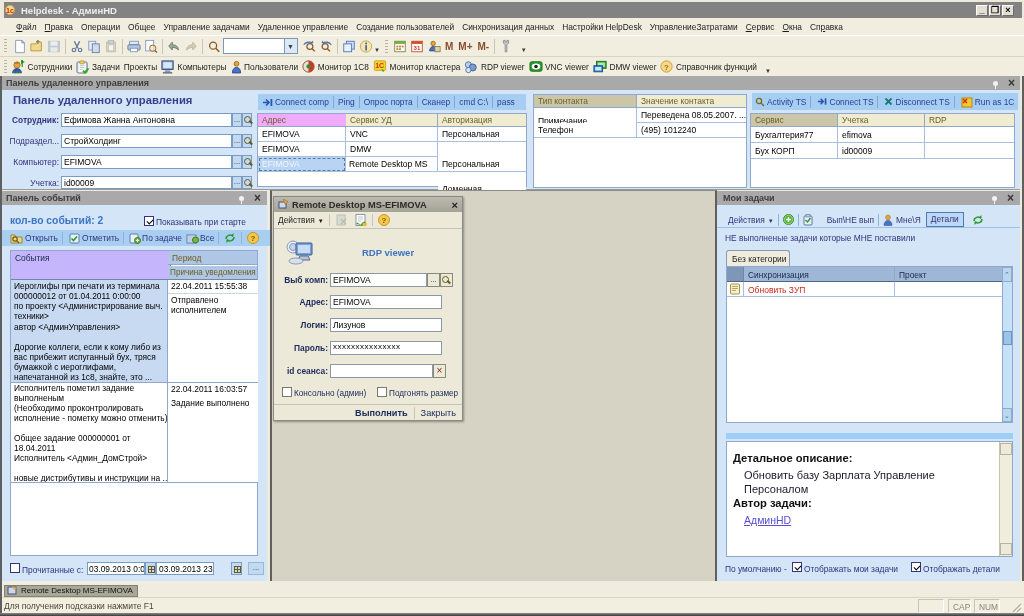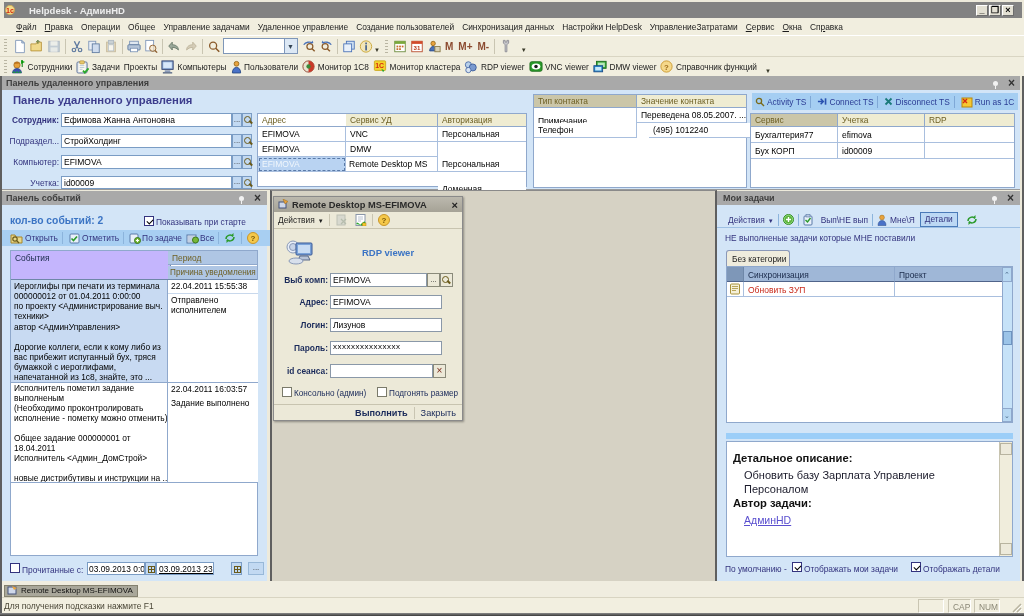--- a/index.html
+++ b/index.html
@@ -3,21 +3,21 @@
 <meta charset="utf-8">
 <style>
 * { margin:0; padding:0; box-sizing:border-box; }
 html,body { width:1024px; height:616px; overflow:hidden; }
 body { font-family:"Liberation Sans", sans-serif; font-size:11px; background:#EDEADB; position:relative; }
 .abs { position:absolute; }
 u { text-decoration:underline; }
 
 
 #titlebar { left:0; top:0; width:1024px; height:18px; background:#828282; border-top:2px solid #EDEADB; border-left:4px solid #EDEADB; border-right:2px solid #EDEADB; display:flex; align-items:center; padding-left:1px; }
-#titlebar .ttl { color:#EDEDED; font-weight:bold; font-size:9.5px; margin-left:14px; }
+#titlebar .ttl { color:#EDEDED; font-weight:bold; font-size:9.5px; margin-left:6px; }
 .winbtn { width:12px; height:11px; background:#E3E0D3; border:1px solid; border-color:#fff #6d6d6d #6d6d6d #fff; font-size:9px; line-height:8px; text-align:center; color:#000; margin-left:1px; font-weight:bold; }
 
 #menubar { left:0; top:18px; width:1024px; height:17px; background:#F1EEDF; color:#1c1c1c; display:flex; align-items:center; padding-left:12px; white-space:nowrap; font-size:8.4px; }
 #menubar span { padding:0 4px; }
 
 #toolbar1 { left:0; top:35px; width:1024px; height:21px; background:#F1EEDF; border-top:1px solid #fff; display:flex; align-items:center; }
 #toolbar2 { left:0; top:56px; width:1024px; height:20px; background:#F1EEDF; border-top:1px solid #d9d5c3; display:flex; align-items:center; color:#1c1c1c; font-size:8.3px; }
 .tsep { width:1px; height:15px; background:#c9c5b2; margin:0 2.5px; }
 .grip { width:7px; height:16px; margin-left:2px; background:repeating-linear-gradient(#b9b5a2 0 1px, transparent 1px 3px); background-size:3px 100%; background-repeat:no-repeat; background-position:2px 1px; }
 .ticon { width:14px; height:15px; margin:0 1.5px; flex:none; }
@@ -320,42 +320,59 @@
   <div class="fbtn mag" style="left:242px;top:44px;width:10px;height:14px;"></div>
   <div class="formlbl" style="left:0;top:67px;width:59px;">Компьютер:</div>
   <div class="finput" style="left:61px;top:65px;width:171px;height:14px;">EFIMOVA</div>
   <div class="fbtn" style="left:232px;top:65px;width:10px;height:14px;line-height:11px;">...</div>
   <div class="fbtn mag" style="left:242px;top:65px;width:10px;height:14px;"></div>
   <div class="formlbl" style="left:0;top:88px;width:59px;">Учетка:</div>
   <div class="finput" style="left:61px;top:86px;width:171px;height:13px;">id00009</div>
   <div class="fbtn" style="left:232px;top:86px;width:10px;height:13px;line-height:10px;">...</div>
   <div class="fbtn mag" style="left:242px;top:86px;width:10px;height:13px;"></div>
 
+  <div class="bluebar" style="left:258px;top:4px;width:268px;height:16px;font-size:8.4px;">
+    <svg width="11" height="9" viewBox="0 0 11 9" style="margin:0 2px 0 4px;">
+        <path d="M1 4.5h5M4 1.5l3 3-3 3" stroke="#2a52b0" stroke-width="1.6" fill="none"></path>
+        <rect x="8.5" y="1" width="1.8" height="7" fill="#2a52b0"></rect>
+      </svg>
+    <span>Connect comp</span>
+      <span class="bsep"></span>
+      <span>Ping</span>
+      <span class="bsep"></span>
+      <span>Опрос порта</span>
+      <span class="bsep"></span>
+      <span>Сканер</span>
+      <span class="bsep"></span>
+      <span>cmd C:\</span>
+      <span class="bsep"></span>
+      <span>pass</span>
+  </div>
 
   <div class="grid" style="left:257px;top:23px;width:270px;height:74px;"></div>
-  <div class="gridhdr" style="left:258px;top:24px;width:96px;height:13px;background:#ffffff;">Адрес</div>
+  <div class="gridhdr" style="left:258px;top:24px;width:96px;height:13px;background:#f0abfc;">Адрес</div>
   <div class="gridhdr" style="left:346px;top:24px;width:92px;height:13px;">Сервис УД</div>
   <div class="gridhdr" style="left:438px;top:24px;width:88px;height:13px;border-right:none;">Авторизация</div>
   <div class="gridcell" style="left:258px;top:37px;width:88px;height:15px;">EFIMOVA</div>
   <div class="gridcell" style="left:346px;top:37px;width:92px;height:15px;">VNC</div>
   <div class="gridcell" style="left:438px;top:37px;width:88px;height:15px;border-right:none;">Персональная</div>
   <div class="gridcell" style="left:258px;top:52px;width:88px;height:15px;">EFIMOVA</div>
   <div class="gridcell" style="left:346px;top:52px;width:92px;height:15px;">DMW</div>
   <div class="gridcell" style="left:438px;top:52px;width:88px;height:15px;border-right:none;margin-top:40px;">Доменная</div>
   <div class="gridcell" style="left:258px;top:67px;width:88px;height:15px;background:#B9D3F2;color:#F0F6FC;outline:1px dashed #5a7aa8;outline-offset:-2px;">EFIMOVA</div>
   <div class="gridcell" style="left:346px;top:67px;width:92px;height:15px;padding-left:3px;">Remote Desktop MS</div>
   <div class="gridcell" style="left:438px;top:67px;width:88px;height:15px;border-right:none;">Персональная</div>
 
   <div class="grid" style="left:533px;top:4px;width:214px;height:94px;"></div>
   <div class="gridhdr" style="left:534px;top:5px;width:103px;height:13px;background:#CBC6A8;">Тип контакта</div>
   <div class="gridhdr" style="left:637px;top:5px;width:109px;height:13px;border-right:none;">Значение контакта</div>
   <div class="gridcell" style="left:534px;top:18px;width:103px;height:27px;">Примечание</div>
   <div class="gridcell" style="left:637px;top:18px;width:109px;height:15px;border-right:none;">Переведена 08.05.2007. ...</div>
   <div class="gridcell" style="left:534px;top:33px;width:103px;height:15px;">Телефон</div>
-  <div class="gridcell" style="left:637px;top:33px;width:109px;height:15px;border-right:none;margin-left:12px;">(495) 1012240</div>
+  <div class="gridcell" style="left:637px;top:33px;width:109px;height:15px;border-right:none;">(495) 1012240</div>
 
   <div class="bluebar" style="left:752px;top:3px;width:266px;height:17px;font-size:8.4px;">
     <svg width="10" height="10" viewBox="0 0 10 10" style="margin:0 2px 0 3px;">
         <circle cx="4" cy="4" r="2.6" fill="none" stroke="#7a6a1a" stroke-width="1.3"></circle>
         <path d="M6 6l3 3" stroke="#7a6a1a" stroke-width="1.4"></path>
       </svg>
     <span>Activity TS</span>
       <span class="bsep"></span>
     <svg width="10" height="9" viewBox="0 0 11 9" style="margin:0 2px;">
         <path d="M1 4.5h5M4 1.5l3 3-3 3" stroke="#2a52b0" stroke-width="1.6" fill="none"></path>
@@ -443,21 +460,21 @@
 
   <div class="abs evtext" style="left:11px;top:192px;width:157px;height:100px;border-right:1px solid #8FA8CC;border-bottom:1px solid #8FA8CC;line-height:10px;padding-top:0;">Исполнитель пометил задание<br>выполненым<br>(Необходимо проконтролировать<br>исполнение - пометку можно отменить)<br><br>Общее задание 000000001 от<br>18.04.2011<br>Исполнитель &lt;Админ_ДомСтрой&gt;<br><br>новые дистрибутивы и инструкции на ...</div>
   <div class="abs evtext" style="left:168px;top:192px;width:90px;height:14px;">22.04.2011 16:03:57</div>
   <div class="abs evtext" style="left:168px;top:206px;width:90px;height:86px;border-bottom:1px solid #8FA8CC;">Задание выполнено</div>
 
   <div class="cbx" style="left:10px;top:372px;background:#fff;"></div>
   <div class="abs" style="left:22px;top:374px;color:#33337E;font-size:8.4px;">Прочитанные с:</div>
   <div class="finput" style="left:87px;top:371px;width:58px;height:13px;font-size:8.4px;padding:1px 1px;">03.09.2013  0:0</div>
   <div class="fbtn cal" style="left:145px;top:371px;width:11px;height:13px;"></div>
   <div class="abs" style="left:160px;top:373px;color:#33337E;font-size:10px;">по:</div>
-  <div class="finput" style="left:156px;top:371px;width:58px;height:13px;font-size:8.4px;padding:1px 2px;text-decoration:underline;">03.09.2013 23:</div>
+  <div class="finput" style="left:156px;top:371px;width:58px;height:13px;font-size:8.4px;padding:1px 2px;">03.09.2013 23:</div>
   <div class="fbtn cal" style="left:231px;top:371px;width:11px;height:13px;"></div>
   <div class="fbtn" style="left:248px;top:371px;width:16px;height:13px;line-height:10px;border-color:#98b8d8;">...</div>
 </div>
 
 <div class="abs" id="workspace"></div>
 
 <div class="abs" id="rdp">
   <div style="height:15px;background:linear-gradient(#bcb9ae,#a5a296);display:flex;align-items:center;padding:0 4px;">
     <svg width="11" height="11" viewBox="0 0 11 11">
         <rect x="1" y="3" width="7" height="6" fill="#cfd8ea" stroke="#44537a"></rect>
@@ -530,21 +547,21 @@
         <circle cx="6.5" cy="6.5" r="6" fill="#5ab43a" stroke="#2a8a1a"></circle>
         <circle cx="6.5" cy="6.5" r="5" fill="none" stroke="#9ad88a"></circle>
         <path d="M3.5 6.5h6M6.5 3.5v6" stroke="#fff" stroke-width="1.6"></path>
       </svg>
     <span class="bsep2" style="margin:0 4px;"></span>
     <svg width="12" height="12" viewBox="0 0 12 12">
         <rect x="1" y="2" width="8" height="9" rx="1" fill="#E8F0FA" stroke="#5a7aa8"></rect>
         <path d="M2.5 6l2 2 3-4" stroke="#2a9a2a" stroke-width="1.4" fill="none"></path>
         <rect x="3" y="0.5" width="4" height="2.5" fill="#b8c8e0" stroke="#5a7aa8" stroke-width=".6"></rect>
       </svg>
-    <span style="margin-left:6px;text-align:right;">Вып\НЕ вып</span>
+    <span style="margin-left:12px;text-align:right;">Вып\НЕ вып</span>
     <span class="bsep2" style="margin:0 4px;"></span>
     <svg width="10" height="12" viewBox="0 0 10 12">
         <circle cx="5" cy="3.5" r="2.4" fill="#E8A33D" stroke="#9a6a1a" stroke-width=".5"></circle>
         <path d="M1 11.5c0-3.5 1.8-5 4-5s4 1.5 4 5z" fill="#4a72c8" stroke="#2a4a88" stroke-width=".5"></path>
       </svg>
     <span style="margin-left:3px;">Мне\Я</span>
     <span style="margin-left:5px;border:1px solid #4a7ab8;background:#BCD8F4;padding:1px 4px 2px;color:#33337E;">Детали</span>
     <svg width="12" height="12" viewBox="0 0 12 12" style="margin-left:8px;">
         <path d="M2 7a4 4 0 0 1 7-2.5M10 5a4 4 0 0 1-7 2.5" fill="none" stroke="#2a9a2a" stroke-width="1.5"></path>
         <path d="M9.5 1v3h-3z" fill="#2a9a2a"></path>

